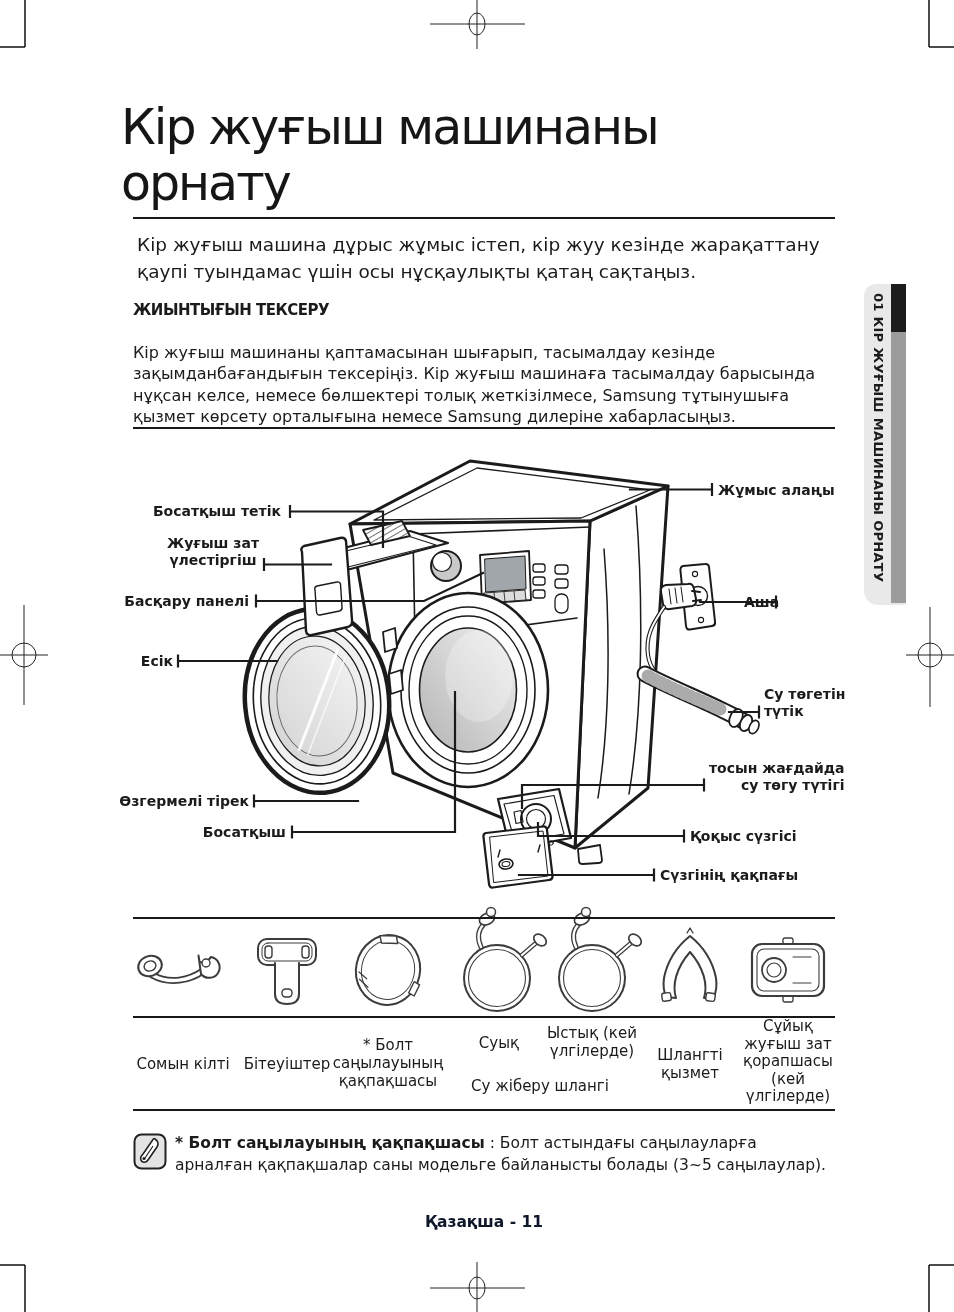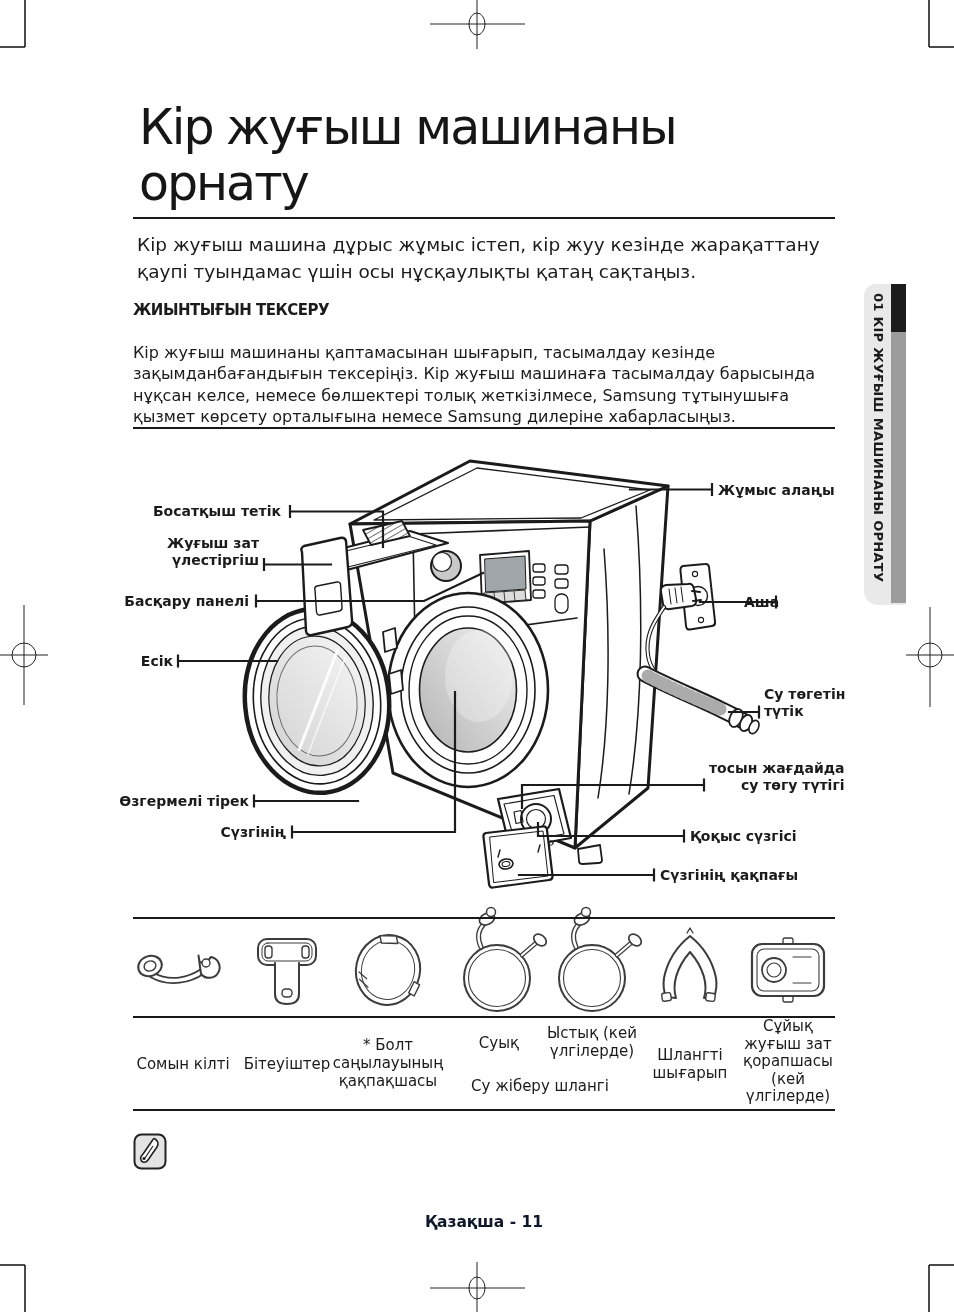--- a/index.html
+++ b/index.html
@@ -1,27 +1,27 @@
 <!DOCTYPE html>
 <html><head>
 <meta charset="utf-8">
 <style>
   html,body{margin:0;padding:0;background:#fff;}
   .page{position:relative;width:954px;height:1312px;background:#ffffff;overflow:hidden;
         font-family:"DejaVu Sans","Liberation Sans",sans-serif;color:#1b1b1b;}
   .art{position:absolute;left:0;top:0;}
   .abs{position:absolute;}
-  .title{left:139px;top:100px;width:660px;font-size:49px;font-weight:400;line-height:1.15;
+  .title{left:121px;top:100px;width:660px;font-size:49px;font-weight:400;line-height:1.15;
          letter-spacing:-2px;margin:0;color:#161616;}
   .rule{position:absolute;background:#181818;}
   .intro{left:133px;top:228px;width:700px;font-size:18.5px;line-height:1.45;margin:4px;}
   .h2{left:133px;top:301px;width:700px;font-size:15px;font-weight:bold;letter-spacing:-0.5px;margin:0;}
   .bodytxt{left:133px;top:342px;width:708px;font-size:16px;line-height:1.34;margin:0;}
   .dlab{position:absolute;font-size:14px;font-weight:bold;line-height:17px;white-space:pre-line;}
-  .dlab.r{text-align:right;}
+  .dlab.r{text-align:center;}
   .alab{position:absolute;font-size:15px;line-height:18px;text-align:center;white-space:pre-line;
         transform:translateX(-50%);}
   .note-text{left:175px;top:1132px;width:660px;font-size:15.5px;line-height:1.42;margin:0;}
   .footer{left:133px;top:1213px;width:702px;text-align:center;font-size:15.5px;font-weight:bold;color:#0f172a;}
   .tab{left:864px;top:284px;width:42px;height:321px;border-radius:12px 0 0 14px;}
   .tab-black{left:891px;top:284px;width:15px;height:48px;}
   .tab-gray{left:891px;top:332px;width:15px;height:271px;}
   .vtext{left:864px;top:284px;width:321px;height:29px;transform:rotate(90deg) translateY(-29px);
          transform-origin:0 0;font-size:13px;font-weight:bold;line-height:29px;
          letter-spacing:0.3px;padding-left:9px;box-sizing:border-box;color:#1b1b1b;}
@@ -246,21 +246,21 @@
 <h2 class="abs h2">ЖИЫНТЫҒЫН ТЕКСЕРУ</h2>
 <p class="abs bodytxt">Кір жуғыш машинаны қаптамасынан шығарып, тасымалдау кезінде зақымданбағандығын тексеріңіз. Кір жуғыш машинаға тасымалдау барысында нұқсан келсе, немесе бөлшектері толық жеткізілмесе, Samsung тұтынушыға қызмет көрсету орталығына немесе Samsung дилеріне хабарласыңыз.</p>
 <div class="rule" style="left:133px;top:427px;width:702px;height:1.5px;"></div>
 
 <div class="dlab r" style="right:673px;top:503px;">Босатқыш тетік</div>
 <div class="dlab r" style="right:695px;top:535px;">Жуғыш зат
 үлестіргіш</div>
 <div class="dlab r" style="right:705px;top:593px;">Басқару панелі</div>
 <div class="dlab r" style="right:781px;top:653px;">Есік</div>
 <div class="dlab r" style="right:705px;top:793px;margin-left:16px;">Өзгермелі тірек</div>
-<div class="dlab r" style="right:668px;top:824px;">Сүзгінің</div>
+<div class="dlab r" style="right:668px;top:824px;">Босатқыш</div>
 <div class="dlab" style="left:718px;top:482px;">Жұмыс алаңы</div>
 <div class="dlab" style="left:744px;top:594px;">Аша</div>
 <div class="dlab" style="left:764px;top:686px;">Су төгетін
 түтік</div>
 <div class="dlab" style="left:709px;top:760px;text-align:right;">тосын жағдайда
 су төгу түтігі</div>
 <div class="dlab" style="left:690px;top:828px;text-align:right;">Қоқыс сүзгісі</div>
 <div class="dlab" style="left:660px;top:867px;">Сүзгінің қақпағы</div>
 
 <div class="rule" style="left:133px;top:917px;width:702px;height:2px;"></div>
@@ -270,33 +270,34 @@
 <div class="alab" style="left:183px;top:1055px;">Сомын кілті</div>
 <div class="alab" style="left:287px;top:1055px;">Бітеуіштер</div>
 <div class="alab" style="left:388px;top:1036px;">* Болт
 саңылауының
 қақпақшасы</div>
 <div class="alab" style="left:499px;top:1034px;">Суық</div>
 <div class="alab" style="left:592px;top:1024px;">Ыстық (кей
 үлгілерде)</div>
 <div class="alab" style="left:540px;top:1077px;">Су жіберу шлангі</div>
 <div class="alab" style="left:690px;top:1046px;">Шлангті
-шығарып</div>
+қызмет</div>
 <div class="alab" style="left:788px;top:1018px;line-height:17.5px;">Сұйық
 жуғыш зат
 қорапшасы
 (кей
 үлгілерде)</div>
 
 <svg class="abs" style="left:133px;top:1133px;" width="34" height="37" viewBox="0 0 34 37">
   <rect x="1.5" y="1.5" width="31" height="34" rx="7" fill="#e4e4e4" stroke="#222" stroke-width="2"></rect>
   <path d="M22,6 C25,8 26,11 24,14 L15,27 C13,30 9,30 8,27 C7,25 8,23 10,21 L19,8 C20,6 21,5 22,6 Z" fill="#fff" stroke="#222" stroke-width="1.6" stroke-linejoin="round"></path>
   <path d="M12,25 L20,13" stroke="#222" stroke-width="1.2"></path>
   <circle cx="11" cy="25.5" r="1.6" fill="#222"></circle>
 </svg>
+<p class="abs note-text"><b>* Болт саңылауының қақпақшасы</b><span> : Болт астындағы саңылауларға арналған қақпақшалар саны модельге байланысты болады (3~5 саңылаулар).</span></p>
 
 <div class="abs footer">Қазақша - 11</div>
 
 <div class="abs tab" style="background:#e9e9e9;"></div>
 <div class="abs tab-black" style="background:#1c1c1c;"></div>
 <div class="abs tab-gray" style="background:#9c9c9c;"></div>
 <div class="abs vtext">01 КІР ЖУҒЫШ МАШИНАНЫ ОРНАТУ</div>
 
 </div>
 

